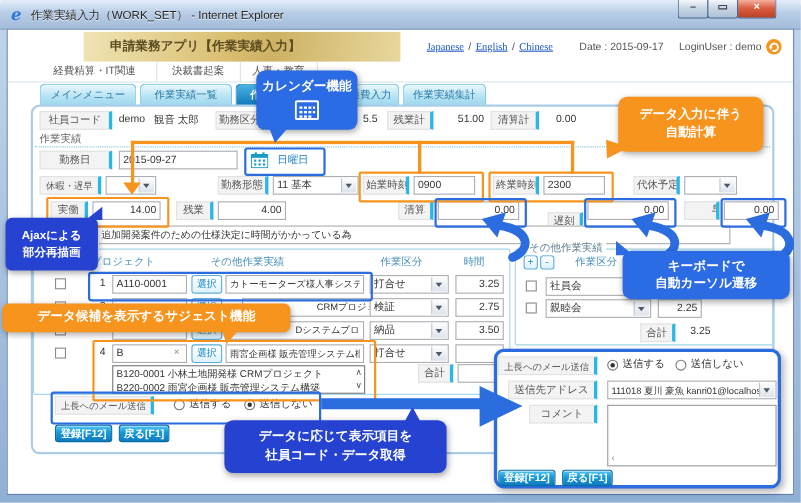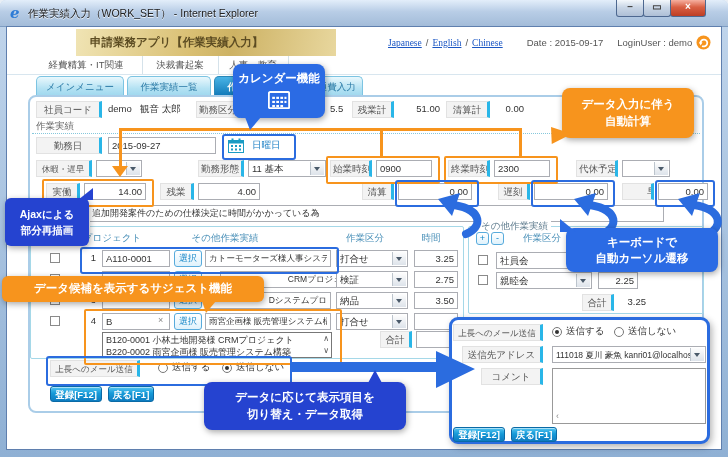--- a/index.html
+++ b/index.html
@@ -10,23 +10,23 @@
   .ie-icon{position:absolute;left:10px;top:4px;font-family:"DejaVu Serif",serif;font-style:italic;
        font-weight:bold;font-size:15px;color:#2e7cd6;}
   .wtitle{position:absolute;left:28px;top:7px;font-size:10.5px;color:#222;text-shadow:0 1px 0 rgba(255,255,255,.8);white-space:nowrap;}
   .winbtns{position:absolute;right:22px;top:0;display:flex;}
   .wb{width:28px;height:17px;border:1px solid #4d6890;border-top:none;box-sizing:border-box;
       background:linear-gradient(#f4f8fc,#c9d6e6 45%,#aebfd6);border-radius:0 0 3px 3px;margin-left:-1px;
       color:#444;font-size:10px;font-weight:bold;text-align:center;line-height:14px;}
   .wb.close{width:36px;background:linear-gradient(#f6b0a0,#d95f43 45%,#bd3e24);color:#fff;}
   .content-bg{position:absolute;left:6px;top:26px;width:716px;height:424px;background:#fff;
       border:1px solid #5f7fae;box-sizing:border-box;}
-  .banner{position:absolute;left:76px;top:29px;width:260px;height:27px;
+  .banner{position:absolute;left:76px;top:29px;width:288px;height:27px;
       background:linear-gradient(100deg,#f0e4b4,#d9bf72 45%,#cdb264 60%,#e8d79e);
-      font-size:11.5px;font-weight:bold;color:#5c4c22;line-height:27px;padding-left:14px;box-sizing:border-box;}
+      font-size:11.5px;font-weight:bold;color:#5c4c22;line-height:27px;padding-left:24px;box-sizing:border-box;}
   .hdr-right{position:absolute;left:388px;top:35px;width:332px;height:15px;display:flex;align-items:center;
       gap:4px;font-size:9.5px;color:#555;white-space:nowrap;}
   .link{color:#1a56c4;text-decoration:underline;font-family:Liberation Serif, serif;}
   .menu-item{position:absolute;top:56px;height:18px;font-size:9.5px;color:#555;text-align:center;
       line-height:18px;border-right:1px solid #d5e2ea;}
   .menu-line{position:absolute;left:7px;top:74px;width:714px;height:1px;background:#d8e6ef;}
   .tab{position:absolute;top:76px;height:20px;box-sizing:border-box;border:1px solid #7cc4e2;border-bottom:none;
       border-radius:5px 5px 0 0;background:linear-gradient(#eaf8fd,#b4e2f3 60%,#9ed7ee);
       color:#2a7aa6;font-size:9.5px;text-align:center;line-height:19px;}
   .tab.active{background:linear-gradient(#4ab4e6,#0f78b8);color:#fff;font-weight:bold;border-color:#2a88b8;}
@@ -127,20 +127,21 @@
 
   <div class="menu-item" style="left:30px;width:112px;">経費精算・IT関連</div>
   <div class="menu-item" style="left:142px;width:76px;">決裁書起案</div>
   <div class="menu-item" style="left:218px;width:70px;">人事・教育</div>
   <div class="menu-line"></div>
 
   <div class="tab" style="left:36px;width:88px;">メインメニュー</div>
   <div class="tab" style="left:127px;width:84px;">作業実績一覧</div>
   <div class="tab active" style="left:214px;width:84px;">作業実績入力</div>
   <div class="tab" style="left:301px;width:62px;">交通費入力</div>
+  <div class="tab" style="left:366px;width:76px;">作業実績集計</div>
 
   <div class="main-panel"></div>
 
   <div class="lbl" style="left:36px;top:101px;width:66px;">社員コード</div>
   <span class="txt" style="left:108px;top:103px;">demo</span>
   <span class="txt" style="left:140px;top:103px;">観音 太郎</span>
   <div class="lbl" style="left:196px;top:101px;width:44px;">勤務区分</div>
   <span class="txt" style="left:246px;top:103px;">01</span>
   <span class="txt" style="left:330px;top:103px;">5.5</span>
   <div class="lbl" style="left:352px;top:101px;width:42px;">残業計</div>
@@ -188,21 +189,21 @@
   <div class="obox" style="left:444px;top:156px;width:110px;height:24px;"></div>
 
   <div class="lbl" style="left:46px;top:183px;width:34px;">実働</div>
   <input class="inp tr" style="left: 84px; top: 183px; width: 62px;" value="14.00">
   <div class="obox" style="left:42px;top:179px;width:108px;height:24px;"></div>
   <div class="lbl" style="left:160px;top:183px;width:34px;">残業</div>
   <input class="inp tr" style="left: 198px; top: 183px; width: 62px;" value="4.00">
   <div class="lbl" style="left:362px;top:183px;width:32px;">清算</div>
   <input class="inp tr" style="left: 398px; top: 183px; width: 74px;" value="0.00">
   <div class="bbox" style="left:395px;top:180px;width:80px;height:23px;"></div>
-  <div class="lbl" style="left:498px;top:183px;width:32px;font-family:Liberation Serif, serif;">遅刻</div>
+  <div class="lbl" style="left:498px;top:193px;width:32px;font-family:Liberation Serif, serif;">遅刻</div>
   <input class="inp tr" style="left: 534px; top: 183px; width: 74px;" value="0.00">
   <div class="bbox" style="left:531px;top:180px;width:80px;height:23px;"></div>
   <div class="lbl" style="left:622px;top:183px;width:32px;padding-left:24px;">早退</div>
   <input class="inp tr" style="left: 658px; top: 183px; width: 50px;" value="0.00">
   <div class="bbox" style="left:655px;top:180px;width:56px;height:23px;"></div>
 
   <input class="inp" style="left: 88px; top: 205px; width: 576px; font-size: 9px;" value="追加開発案件のための仕様決定に時間がかかっている為">
 
   <div class="fs" style="left:30px;top:226px;width:432px;height:131px;"></div>
   <span class="legend" style="left:46px;top:220px;">作業実績</span>
@@ -350,16 +351,16 @@
   </div>
   <div class="callout" id="co-suggest">
     <div>データ候補を表示するサジェスト機能</div>
   </div>
   <div class="callout" id="co-key">
     <div>キーボードで</div>
     <div>自動カーソル遷移</div>
   </div>
   <div class="callout" id="co-switch">
     <div>データに応じて表示項目を</div>
-    <div>切り替え・データ取得</div>
+    <div>社員コード・データ取得</div>
   </div>
 
 </div>
 
 </body></html>

